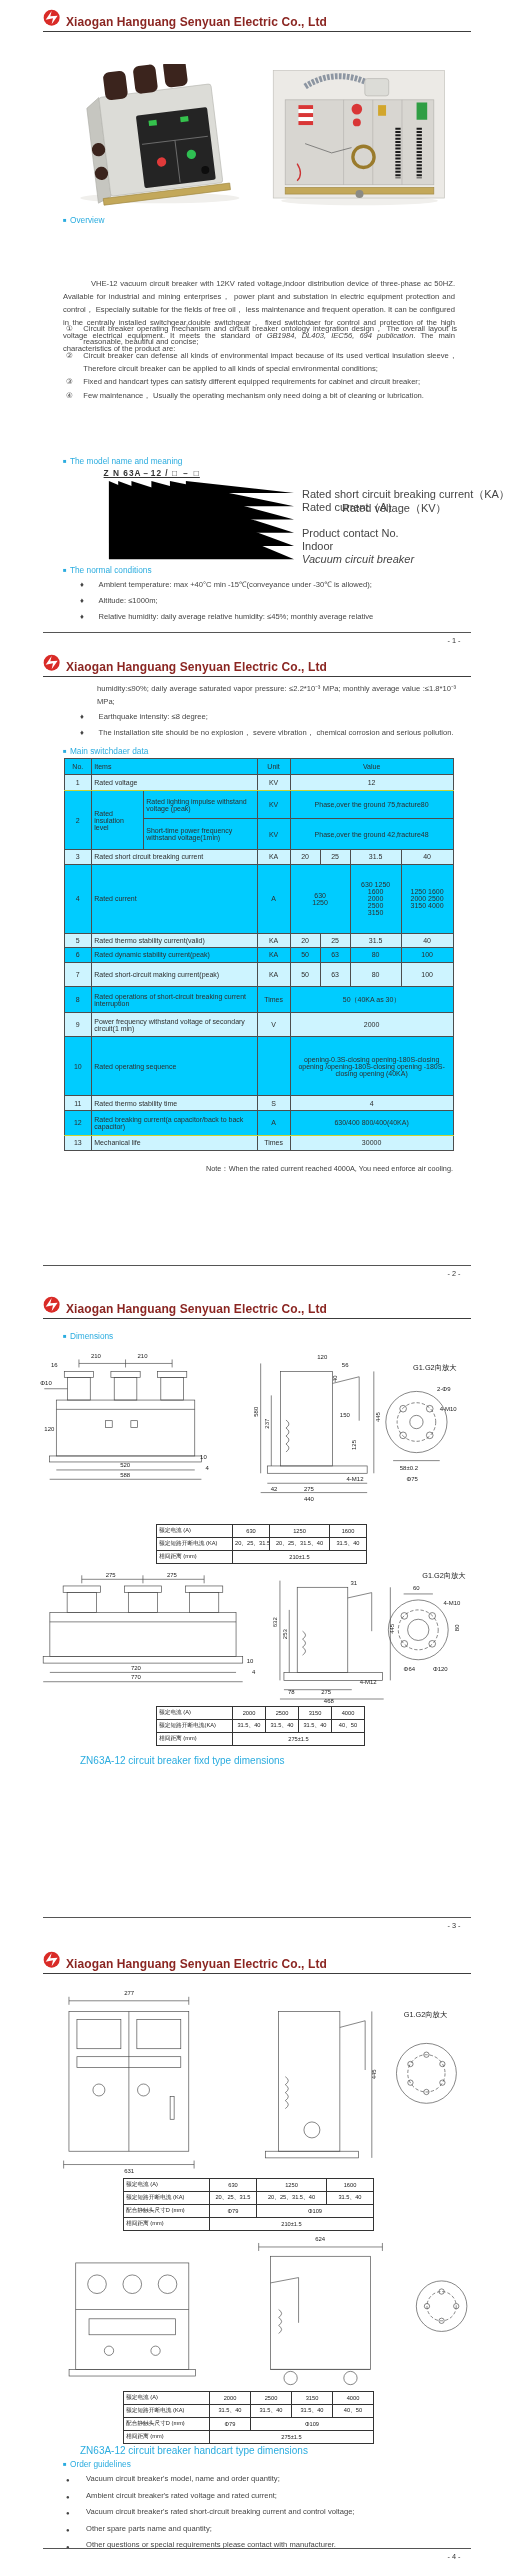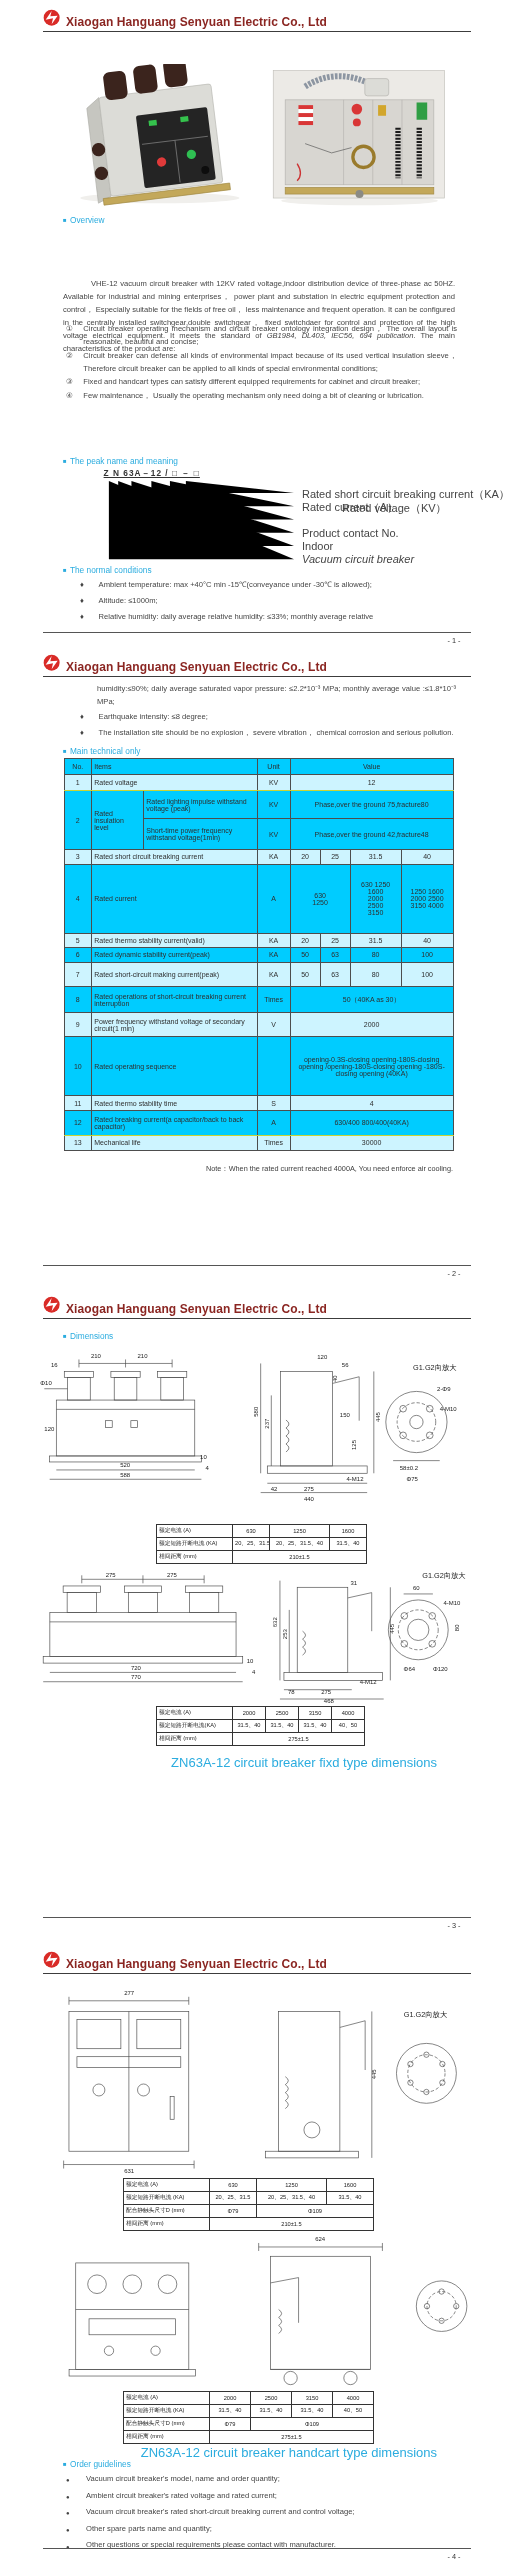--- a/index.html
+++ b/index.html
@@ -36,21 +36,21 @@
   .mt tr.cyan td{background:#00ccff;}
   .mt tr.light td{background:#cdf4ff;}
   .mt tr.yb td{border-bottom:1.3px solid #c9d435;}
   .pre{white-space:pre-line;}
 
   
   table.dt{border-collapse:collapse;table-layout:fixed;font-size:5.7px;background:#fff;}
   .dt td{border:0.7px solid #333;padding:0 2px;text-align:center;color:#222;white-space:nowrap;overflow:hidden;height:12px;}
   .dt .tl{text-align:left;}
 
-  .cap{position:absolute;left:48px;width:389px;text-align:right;font-size:13px;color:#2bacdf;}
+  .cap{position:absolute;left:80px;width:389px;text-align:left;font-size:10px;color:#2bacdf;}
 
   .draw{position:absolute;}
   .draw line,.draw rect,.draw circle,.draw path,.draw polyline,.draw polygon{stroke:#4a4a4a;fill:none;stroke-width:1;}
   .draw text{font-size:9px;fill:#222;stroke:none;font-family:"Liberation Sans",sans-serif;}
 
   .mlabel{position:absolute;font-size:11px;color:#454545;white-space:nowrap;}
   .mcode{position:absolute;font-size:8.3px;color:#333;letter-spacing:1px;text-decoration:underline;font-weight:bold;}
 </style>
 </head>
 <body>
@@ -132,21 +132,21 @@
     <div class="ni">
         <span class="nm">③</span>
         <span>Fixed and handcart types can satisfy different equipped requirements for cabinet and circuit breaker;</span>
       </div>
     <div class="ni">
         <span class="nm">④</span>
         <span>Few maintenance， Usually the operating mechanism only need doing a bit of cleaning or lubrication.</span>
       </div>
   </div>
 
-  <div class="sh" style="left:63px;top:456px;"><span class="sq">■</span><span>The peak name and meaning</span></div>
+  <div class="sh" style="left:63px;top:456px;"><span class="sq">■</span><span>The model name and meaning</span></div>
 
   <div style="position:absolute;left:85px;top:468px;width:386px;height:100px;">
     <div class="mcode" style="left:18.6px;top:0;">Z N 63A－12 /  □ － □</div>
     <svg width="219" height="85" viewBox="0 0 330 128" style="position:absolute;left:0;top:13.3px;">
       <polyline points="152,0 152,18 315,18"></polyline>
       <polyline points="128,0 128,38 315,38"></polyline>
       <polyline points="100,0 100,58 315,58"></polyline>
       <polyline points="70,0 70,78 315,78"></polyline>
       <polyline points="50,0 50,98 315,98"></polyline>
       <polyline points="36,0 36,118 315,118"></polyline>
@@ -165,21 +165,21 @@
     <div class="di">
         <span class="dm">♦</span>
         <span>Ambient temperature: max +40°C min -15℃(conveyance under -30℃  is allowed);</span>
       </div>
     <div class="di">
         <span class="dm">♦</span>
         <span>Altitude: ≤1000m;</span>
       </div>
     <div class="di">
         <span class="dm">♦</span>
-        <span>Relative humidity: daily average relative humidity: ≤33%; monthly average relative</span>
+        <span>Relative humidity: daily average relative humidity: ≤45%; monthly average relative</span>
       </div>
   </div>
 
   <div class="ftr" style="top:632px;">
       <div class="pn">- 1 -</div>
     </div>
 </div>
 
 <div class="page" id="p2">
   <div class="hdr">
@@ -196,21 +196,21 @@
     <div class="di">
         <span class="dm">♦</span>
         <span>Earthquake intensity: ≤8 degree;</span>
       </div>
     <div class="di">
         <span class="dm">♦</span>
         <span>The installation site should be no explosion， severe vibration， chemical corrosion and serious pollution.</span>
       </div>
   </div>
 
-  <div class="sh" style="left:63px;top:101px;"><span class="sq">■</span><span>Main technical only</span></div>
+  <div class="sh" style="left:63px;top:101px;"><span class="sq">■</span><span>Main switchdaer data</span></div>
 
   <table class="mt" style="position:absolute;left:64px;top:113px;">
     <colgroup>
         <col style="width:26.6px">
         <col style="width:52px">
         <col style="width:114px">
         <col style="width:33px">
         <col style="width:30px">
         <col style="width:30px">
         <col style="width:51px">

